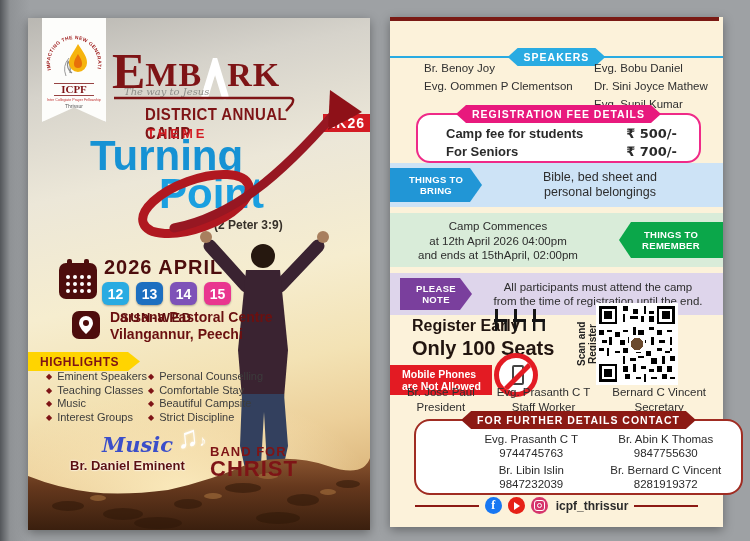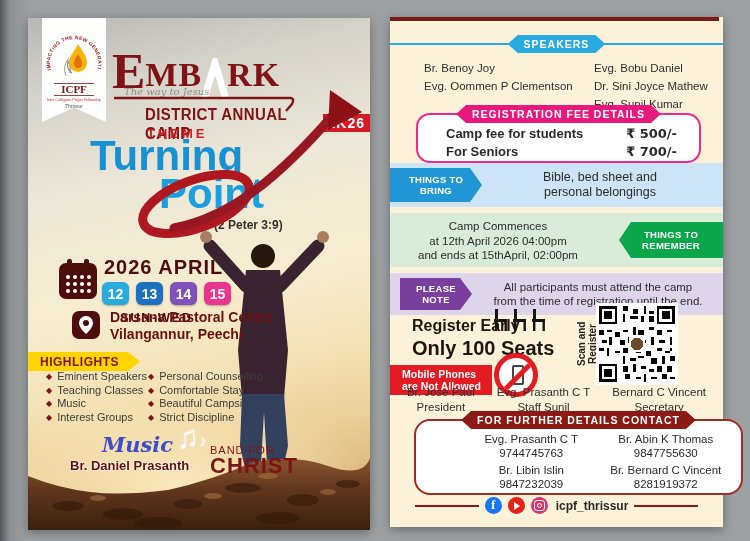--- a/index.html
+++ b/index.html
@@ -40,26 +40,26 @@
     display:flex;align-items:center;padding-left:12px;box-sizing:border-box;
     font-size:12px;font-weight:bold;color:#7e1416;letter-spacing:.5px;}
   .hl-col{position:absolute;top:352px;font-size:11px;color:#3c3c3c;line-height:13.5px;}
   .hl-col.c1{left:18px;}.hl-col.c2{left:120px;}
   .hl-item::before{content:"◆";color:#7e1416;font-size:8px;margin-right:5px;vertical-align:1px;}
   .music-label{position:absolute;left:74px;top:414px;font-family:"DejaVu Serif",serif;font-style:italic;font-weight:bold;font-size:21px;color:#3b4ec9;}
   .music-name{position:absolute;left:42px;top:440px;font-size:13px;font-weight:bold;color:#5d1010;text-shadow:0 0 2px #fff,0 0 2px #fff;}
   .notes-icon{position:absolute;left:148px;top:402px;color:#fff;font-size:30px;text-shadow:0 0 3px rgba(255,255,255,.6);transform:rotate(-6deg);}
   .notes-icon small{font-size:15px;}
   .band{position:absolute;left:182px;top:426px;color:#7e1416;text-align:left;}
-  .band .b1{font-size:11px;font-weight:normal;letter-spacing:1px;}
+  .band .b1{font-size:13px;font-weight:bold;letter-spacing:1px;}
   .band .b2{font-size:22px;font-weight:bold;letter-spacing:1px;line-height:20px;}
   
   #right-page{left:390px;top:17px;width:333px;height:510px;background:#fcf2da;}
   .topstrip{position:absolute;left:0;top:0;width:329px;height:4px;background:#7a1a14;}
-  .spk-wrap{position:absolute;left:0;top:18px;width:100%;height:17px;}
+  .spk-wrap{position:absolute;left:0;top:31px;width:100%;height:17px;}
   .spk-line{position:absolute;left:0;top:8px;width:100%;height:2px;background:#29abe2;}
   .hexbadge{position:relative;margin:0 auto;width:max-content;color:#fff;font-weight:bold;
     padding:3px 16px;font-size:10.5px;letter-spacing:1px;
     clip-path:polygon(10px 0,calc(100% - 10px) 0,100% 50%,calc(100% - 10px) 100%,10px 100%,0 50%);}
   .spk-badge{background:#29abe2;}
   .spk-cols{position:absolute;left:0;top:42px;width:100%;display:flex;}
   .spk-col{font-size:11.5px;color:#2f2f2f;line-height:18px;}
   .spk-col.s1{margin-left:34px;width:170px;}
   .fee-box{position:absolute;left:26px;top:96px;width:281px;height:46px;background:#fff;
     border:2px solid #ef2a88;border-radius:14px;}
@@ -259,21 +259,21 @@
     <div class="hl-item">Interest Groups</div>
   </div>
   <div class="hl-col c2">
     <div class="hl-item">Personal Counselling</div>
     <div class="hl-item">Comfortable Stay</div>
     <div class="hl-item">Beautiful Campsite</div>
     <div class="hl-item">Strict Discipline</div>
   </div>
 
   <div class="music-label">Music</div>
-  <div class="music-name">Br. Daniel Prasanth</div>
+  <div class="music-name">Br. Daniel Eminent</div>
   <div class="notes-icon">♫<small>♪</small></div>
   <div class="band">
     <div class="b1">BAND FOR</div>
     <div class="b2">CHRIST</div>
   </div>
 </div>
 
 <div class="page" id="right-page">
   <div class="topstrip"></div>
 
@@ -408,21 +408,21 @@
     </svg>
   </div>
 
   <div class="officials">
     <div class="official">
       <div>Br. Jose Paul</div>
       <div>President</div>
     </div>
     <div class="official">
       <div>Evg. Prasanth C T</div>
-      <div>Staff Sunil</div>
+      <div>Staff Worker</div>
     </div>
     <div class="official">
       <div>Bernard C Vincent</div>
       <div>Secretary</div>
     </div>
   </div>
 
   <div class="contact-box">
     <div class="hexbadge contact-badge">FOR FURTHER DETAILS CONTACT</div>
     <div class="contact-grid">

